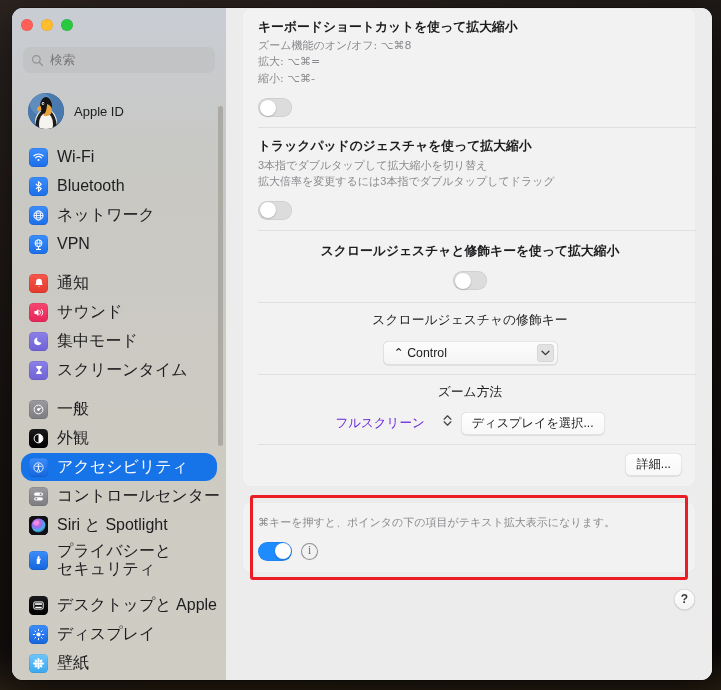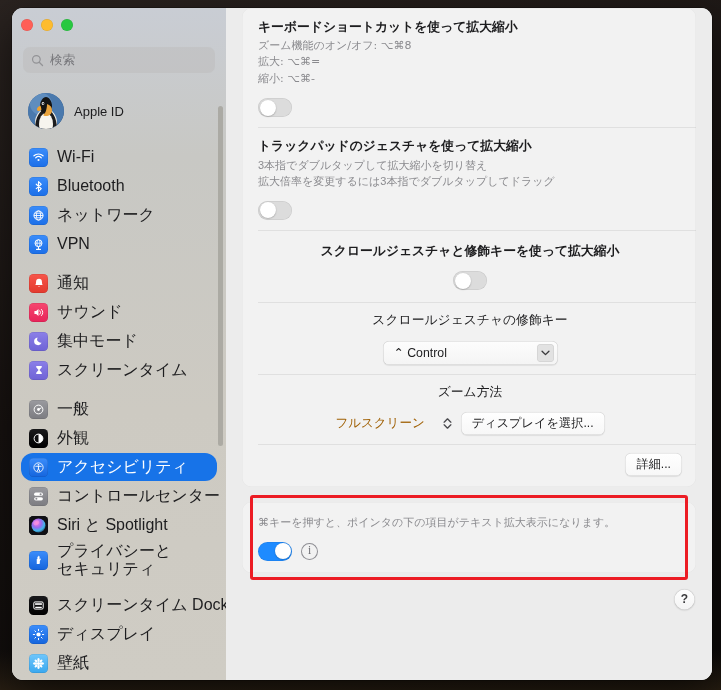--- a/index.html
+++ b/index.html
@@ -280,24 +280,23 @@
     width: 17px; height: 18px;
     border-radius: 4px;
     background: #e2e2e2;
     display: flex; align-items: center; justify-content: center;
     box-shadow: inset 0 0 0 .5px rgba(0,0,0,.1);
   }
 
   
   .popup-inline {
     display: flex;
-    align-items: center;
     gap: 18px;
     font-size: 12.5px;
-    color: #a16207;
+    color: #6d28d9;
   }
   .updown { display:flex; flex-direction:column; gap:1px; align-items:center; color:#5a5a5e; }
 
   
   .push-btn {
     height: 23px;
     border-radius: 6px;
     background: linear-gradient(180deg,#ffffff,#f7f7f7);
     box-shadow: inset 0 0 0 .5px rgba(0,0,0,.17), 0 .5px 1px rgba(0,0,0,.08);
     display: inline-flex;
@@ -558,21 +557,21 @@
 
       <div class="nav-group">
         <div class="nav-item">
           <span class="app-icon" style="background:linear-gradient(180deg,#1a1a1c,#000);">
             <svg width="13" height="13" viewBox="0 0 16 16">
                 <rect x="2.2" y="3.6" width="11.6" height="8.8" rx="1.6" fill="none" stroke="#fff" stroke-width="1.2"></rect>
                 <rect x="3.8" y="5.2" width="8.4" height="2" fill="#fff"></rect>
                 <rect x="3.8" y="9.6" width="8.4" height="1.4" rx=".7" fill="#fff"></rect>
               </svg>
           </span>
-          <span class="label">スクリーンタイム Dock</span>
+          <span class="label">デスクトップと Apple</span>
         </div>
         <div class="nav-item">
           <span class="app-icon" style="background:linear-gradient(180deg,#3b8dfb,#1565dd);">
             <svg width="13" height="13" viewBox="0 0 16 16">
                 <circle cx="8" cy="8" r="2.6" fill="#fff"></circle>
                 <g stroke="#fff" stroke-width="1.2" stroke-linecap="round">
                   <line x1="8" y1="1.6" x2="8" y2="3.2"></line>
                   <line x1="8" y1="12.8" x2="8" y2="14.4"></line>
                   <line x1="1.6" y1="8" x2="3.2" y2="8"></line>
                   <line x1="12.8" y1="8" x2="14.4" y2="8"></line>

